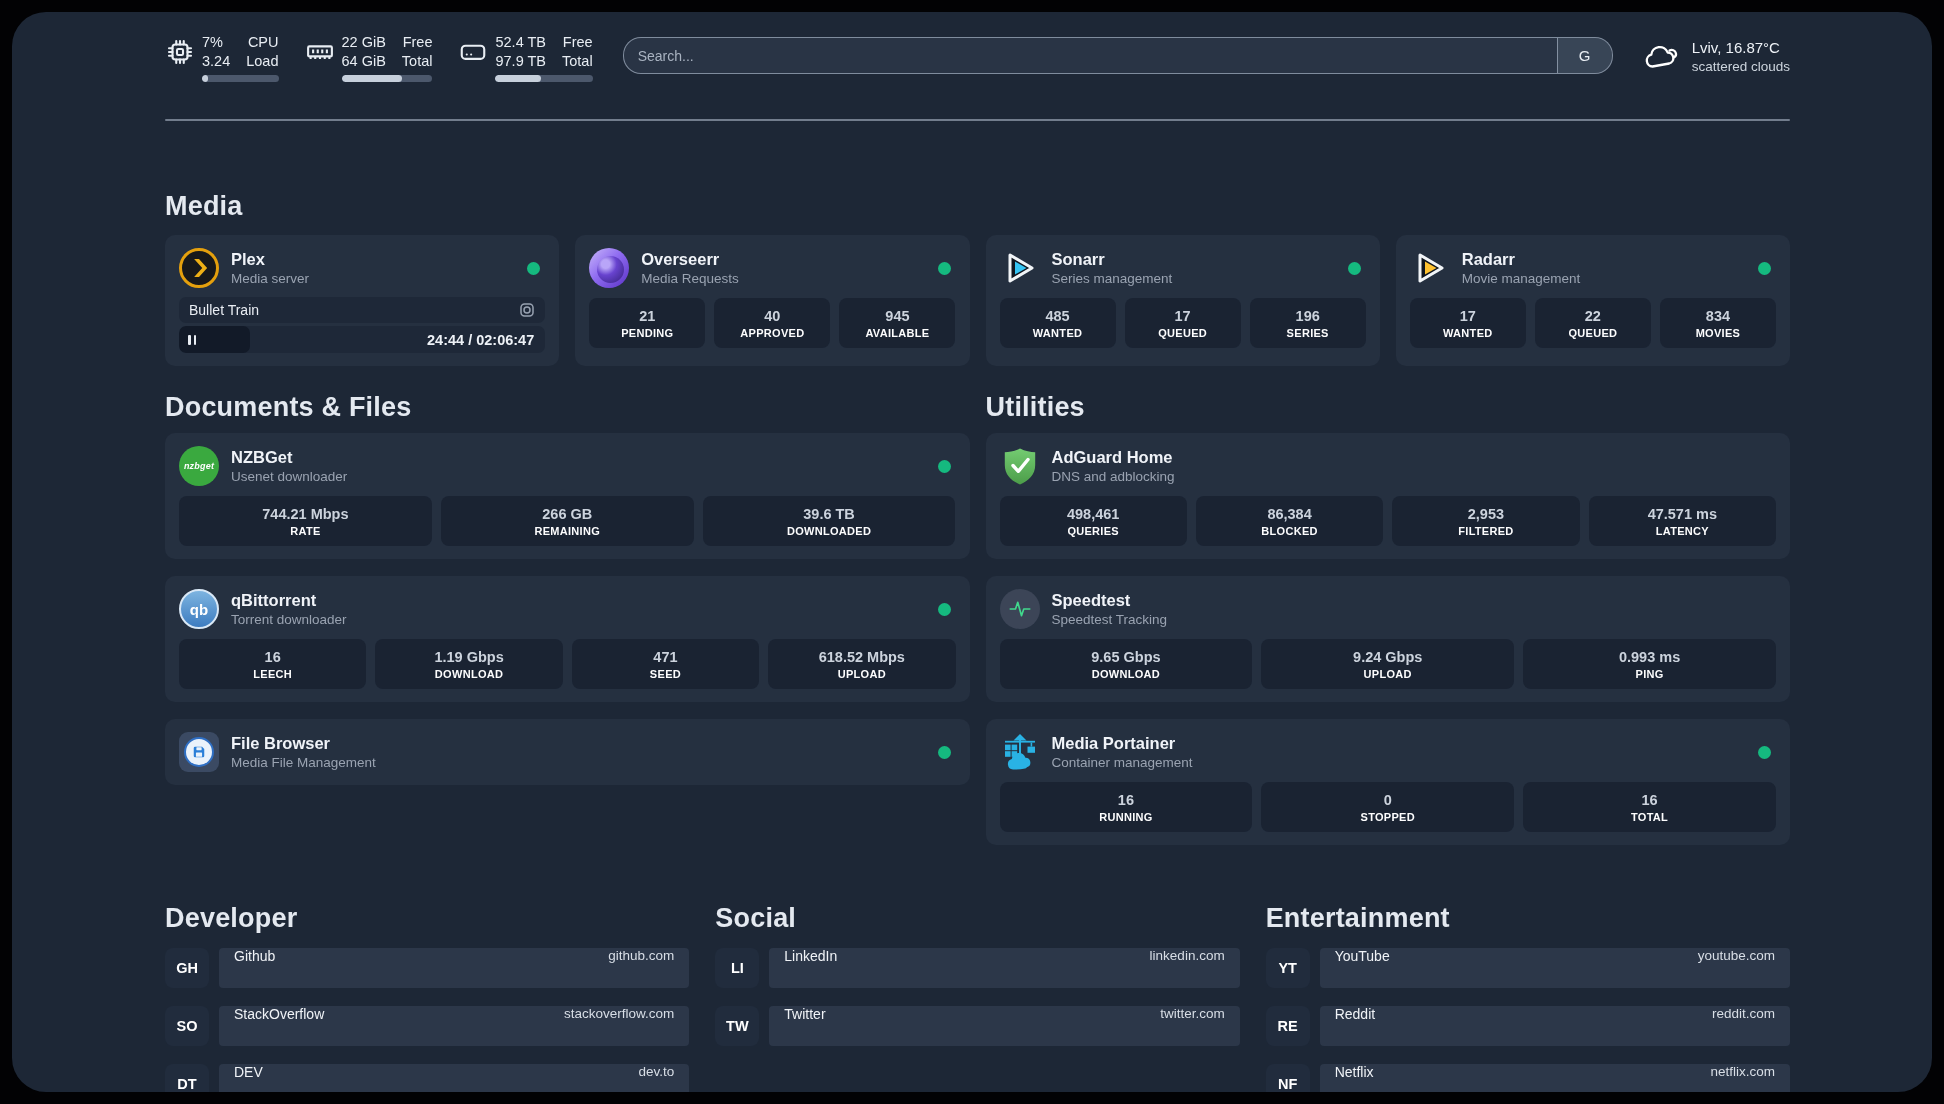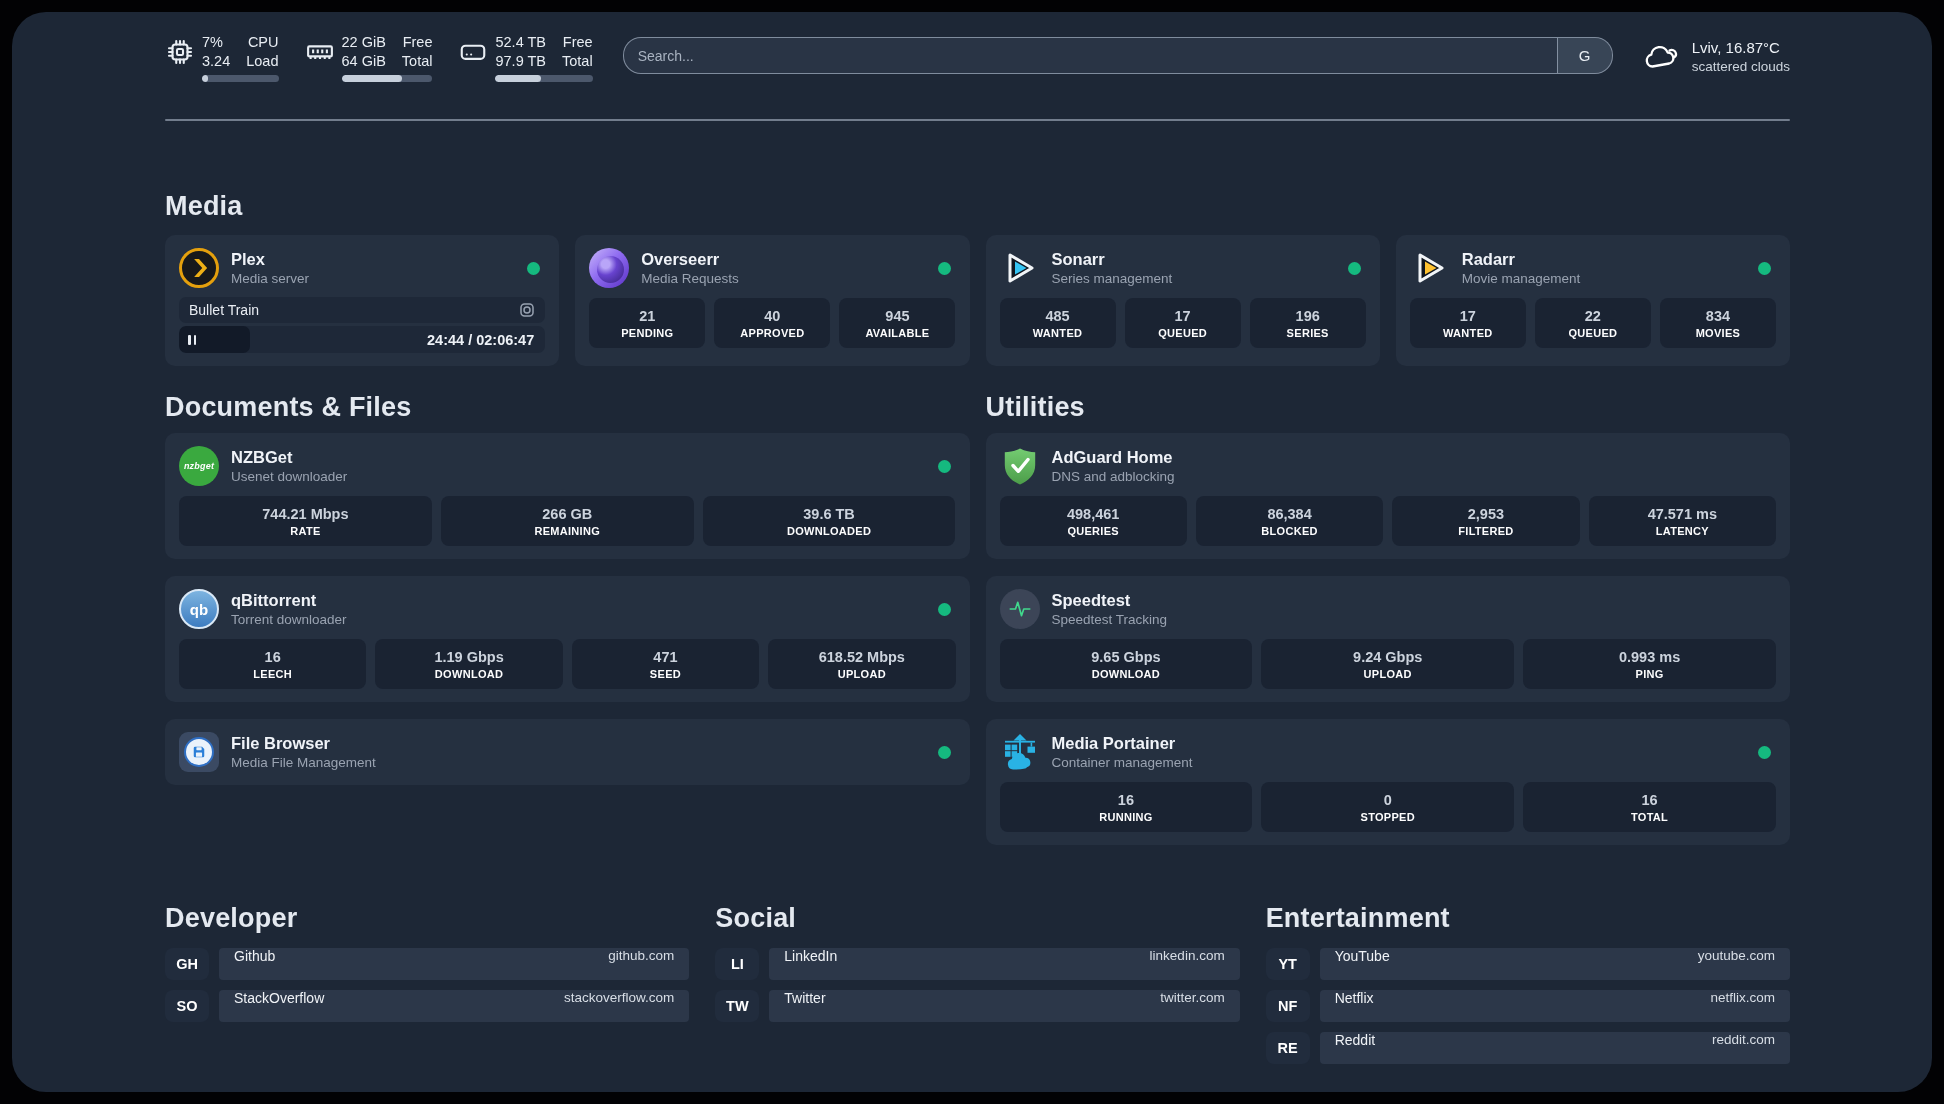--- a/index.html
+++ b/index.html
@@ -56,21 +56,21 @@
   .np-progress { position:absolute; left:0; top:0; bottom:0; background:#121a28; border-radius:7px; display:flex; align-items:center; padding-left:9px; }
   .np-time { margin-left:auto; padding-right:11px; font-size:14.5px; font-weight:700; color:#eef2f7; position:relative; z-index:1; }
 
   .cols { display:grid; grid-template-columns:1fr 1fr; gap:0 16px; margin-top:26px; }
   .cols h2 { margin:0 0 11px; }
   .stack { display:flex; flex-direction:column; gap:17px; }
 
   
   .bookmarks { display:grid; grid-template-columns:1fr 1fr 1fr; gap:0 26px; margin-top:58px; }
   .bookmarks h2 { margin:0 0 15px; }
-  .bm-row { display:flex; height:32px; margin-bottom:10px; cursor:pointer; }
+  .bm-row { display:flex; height:40px; margin-bottom:18px; cursor:pointer; }
   .bm-abbr { width:44px; background:#212c3d; border-radius:8px; color:#fff; font-weight:600; font-size:14.5px; display:flex; align-items:center; justify-content:center; margin-right:10px; flex:none; }
   .bm-bar { flex:1; background:#2c3749; border-radius:4px; display:flex; align-items:flex-start; padding:0 15px; }
   .bm-name { font-size:14px; color:#f0f3f7; }
   .bm-url { margin-left:auto; font-size:13.5px; color:#d8dee6; }
 
   
   .circle-icon { width:40px; height:40px; border-radius:50%; display:flex; align-items:center; justify-content:center; }
   .plex-ic { background:#18191b; border:3px solid #e5a00d; }
   .overseerr-ic { background:linear-gradient(135deg,#c9b8fa 0%,#8f6cf0 45%,#5b32c7 100%); position:relative; }
   .overseerr-inner { width:27px; height:27px; border-radius:50%; background:radial-gradient(circle at 32% 30%, #b9a5f8 0 16%, #6843cf 42%, #35217c 100%); margin-top:3px; margin-left:3px; }
@@ -503,20 +503,27 @@
               <span class="bm-url">github.com</span>
             </div>
       </div>
       <div class="bm-row">
         <div class="bm-abbr">SO</div>
         <div class="bm-bar">
               <span class="bm-name">StackOverflow</span>
               <span class="bm-url">stackoverflow.com</span>
             </div>
       </div>
+      <div class="bm-row">
+        <div class="bm-abbr">DT</div>
+        <div class="bm-bar">
+              <span class="bm-name">DEV</span>
+              <span class="bm-url">dev.to</span>
+            </div>
+      </div>
     </div>
     <div>
       <h2>Social</h2>
       <div class="bm-row">
         <div class="bm-abbr">LI</div>
         <div class="bm-bar">
               <span class="bm-name">LinkedIn</span>
               <span class="bm-url">linkedin.com</span>
             </div>
       </div>
@@ -531,30 +538,30 @@
     <div>
       <h2>Entertainment</h2>
       <div class="bm-row">
         <div class="bm-abbr">YT</div>
         <div class="bm-bar">
               <span class="bm-name">YouTube</span>
               <span class="bm-url">youtube.com</span>
             </div>
       </div>
       <div class="bm-row">
+        <div class="bm-abbr">RE</div>
+        <div class="bm-bar">
+              <span class="bm-name">Reddit</span>
+              <span class="bm-url">reddit.com</span>
+            </div>
+      </div>
+      <div class="bm-row">
         <div class="bm-abbr">NF</div>
         <div class="bm-bar">
               <span class="bm-name">Netflix</span>
               <span class="bm-url">netflix.com</span>
             </div>
       </div>
-      <div class="bm-row">
-        <div class="bm-abbr">RE</div>
-        <div class="bm-bar">
-              <span class="bm-name">Reddit</span>
-              <span class="bm-url">reddit.com</span>
-            </div>
-      </div>
     </div>
   </div>
 
 </div>
 </div>
 
 </body></html>

